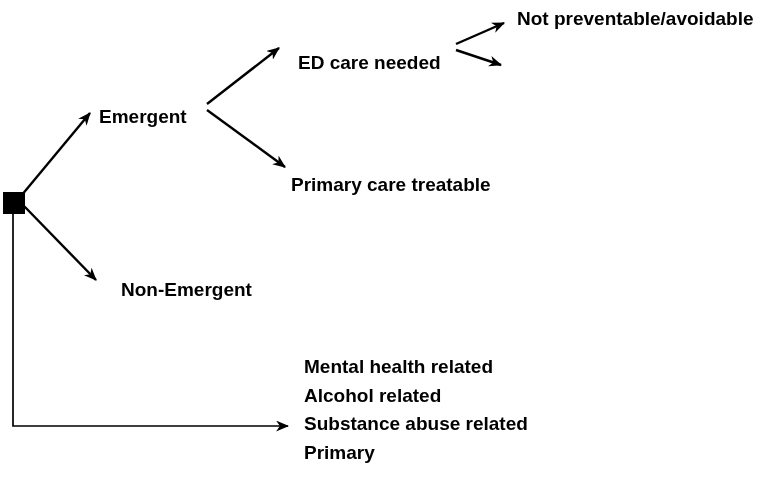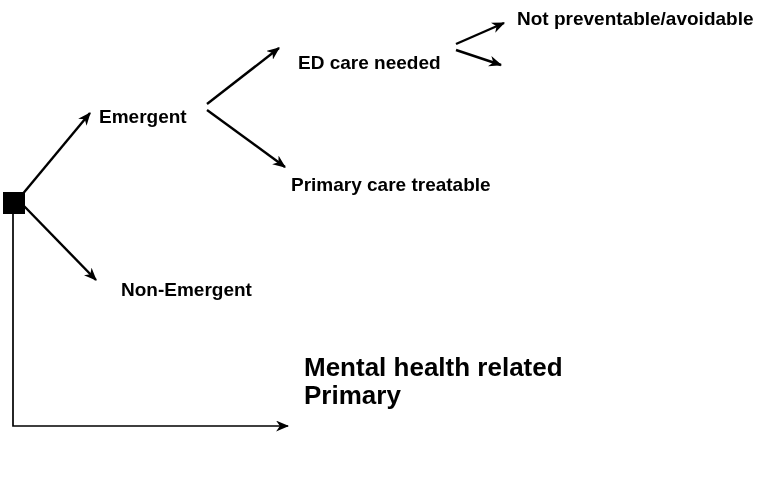--- a/index.html
+++ b/index.html
@@ -36,21 +36,21 @@
     font-size: 19px;
     font-weight: bold;
     white-space: nowrap;
     line-height: 1;
   }
   .category-list {
     position: absolute;
     left: 304px;
     top: 353px;
     color: var(--ink, #000000);
-    font-size: 26px;
+    font-size: 19px;
     font-weight: bold;
     white-space: nowrap;
   }
   .category-list .cat-item {
     height: 28.5px;
     display: flex;
     align-items: center;
   }
 </style>
 </head>
@@ -82,16 +82,18 @@
 
   <div class="node-label" style="left:517px; top:18px;">Not preventable/avoidable</div>
 
 
   <div class="node-label" style="left:291px; top:184px;">Primary care treatable</div>
 
   <div class="node-label" style="left:121px; top:289px;">Non-Emergent</div>
 
   <div class="category-list">
     <div class="cat-item">Mental health related</div>
+    <div class="cat-item">Alcohol related</div>
+    <div class="cat-item">Substance abuse related</div>
     <div class="cat-item">Primary</div>
   </div>
 
 </div>
 
 </body></html>

